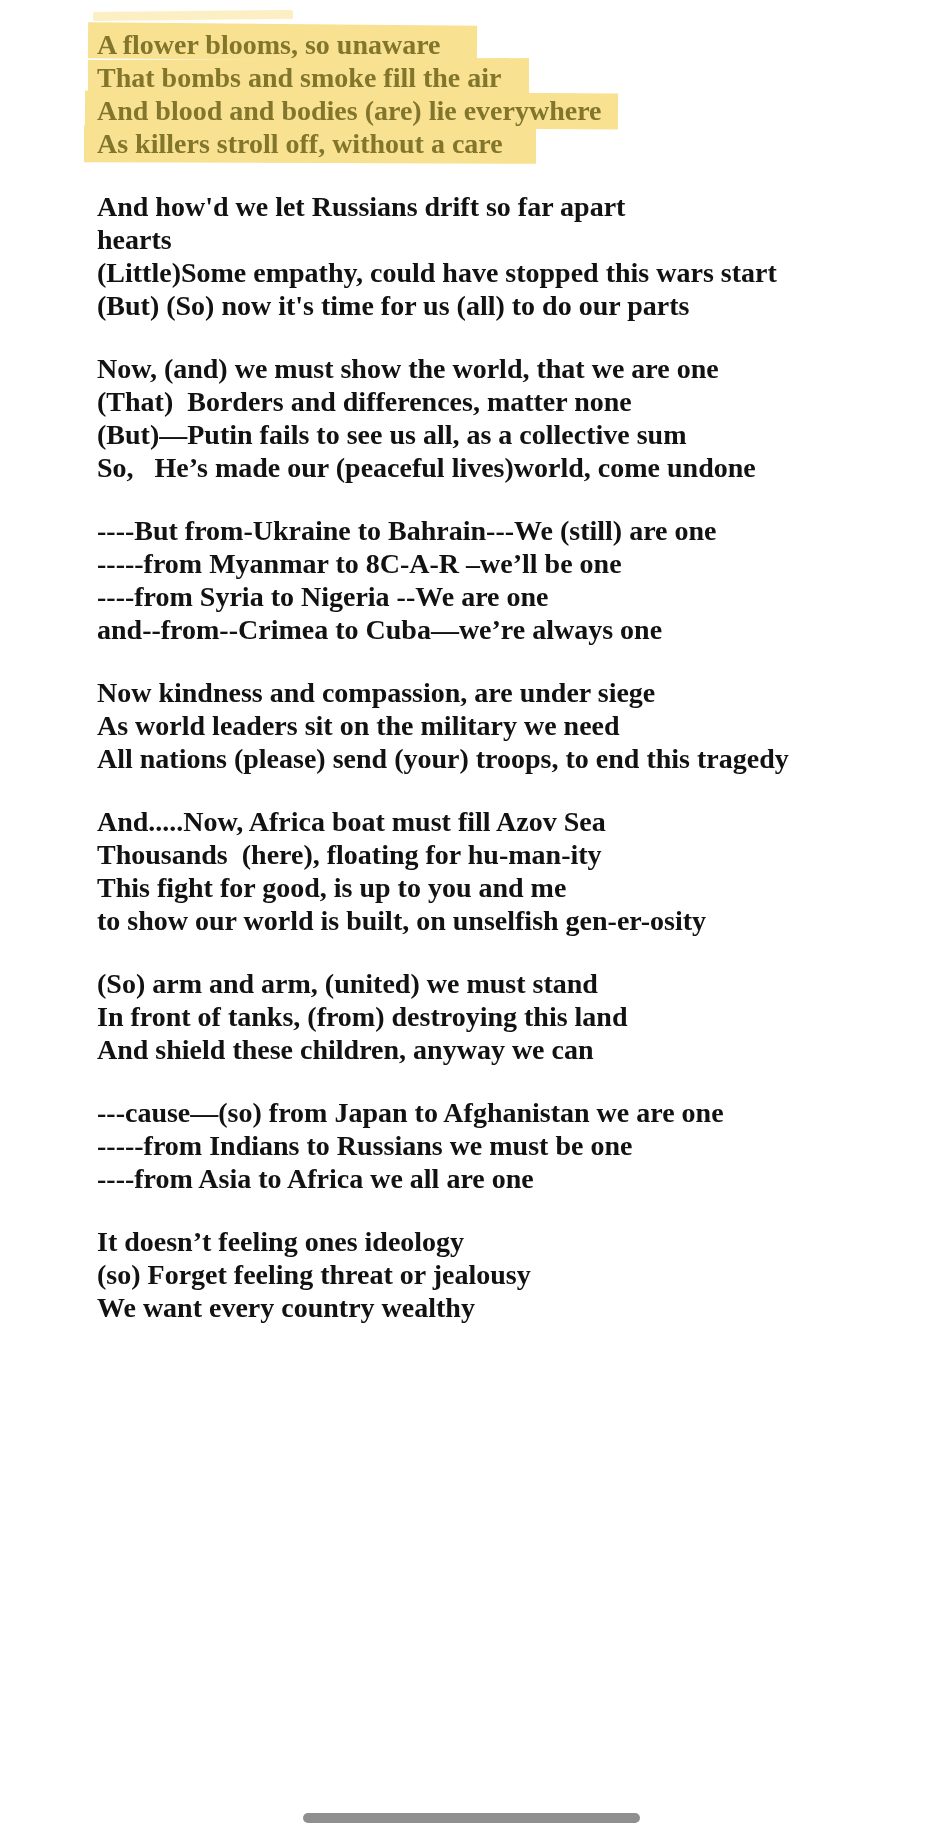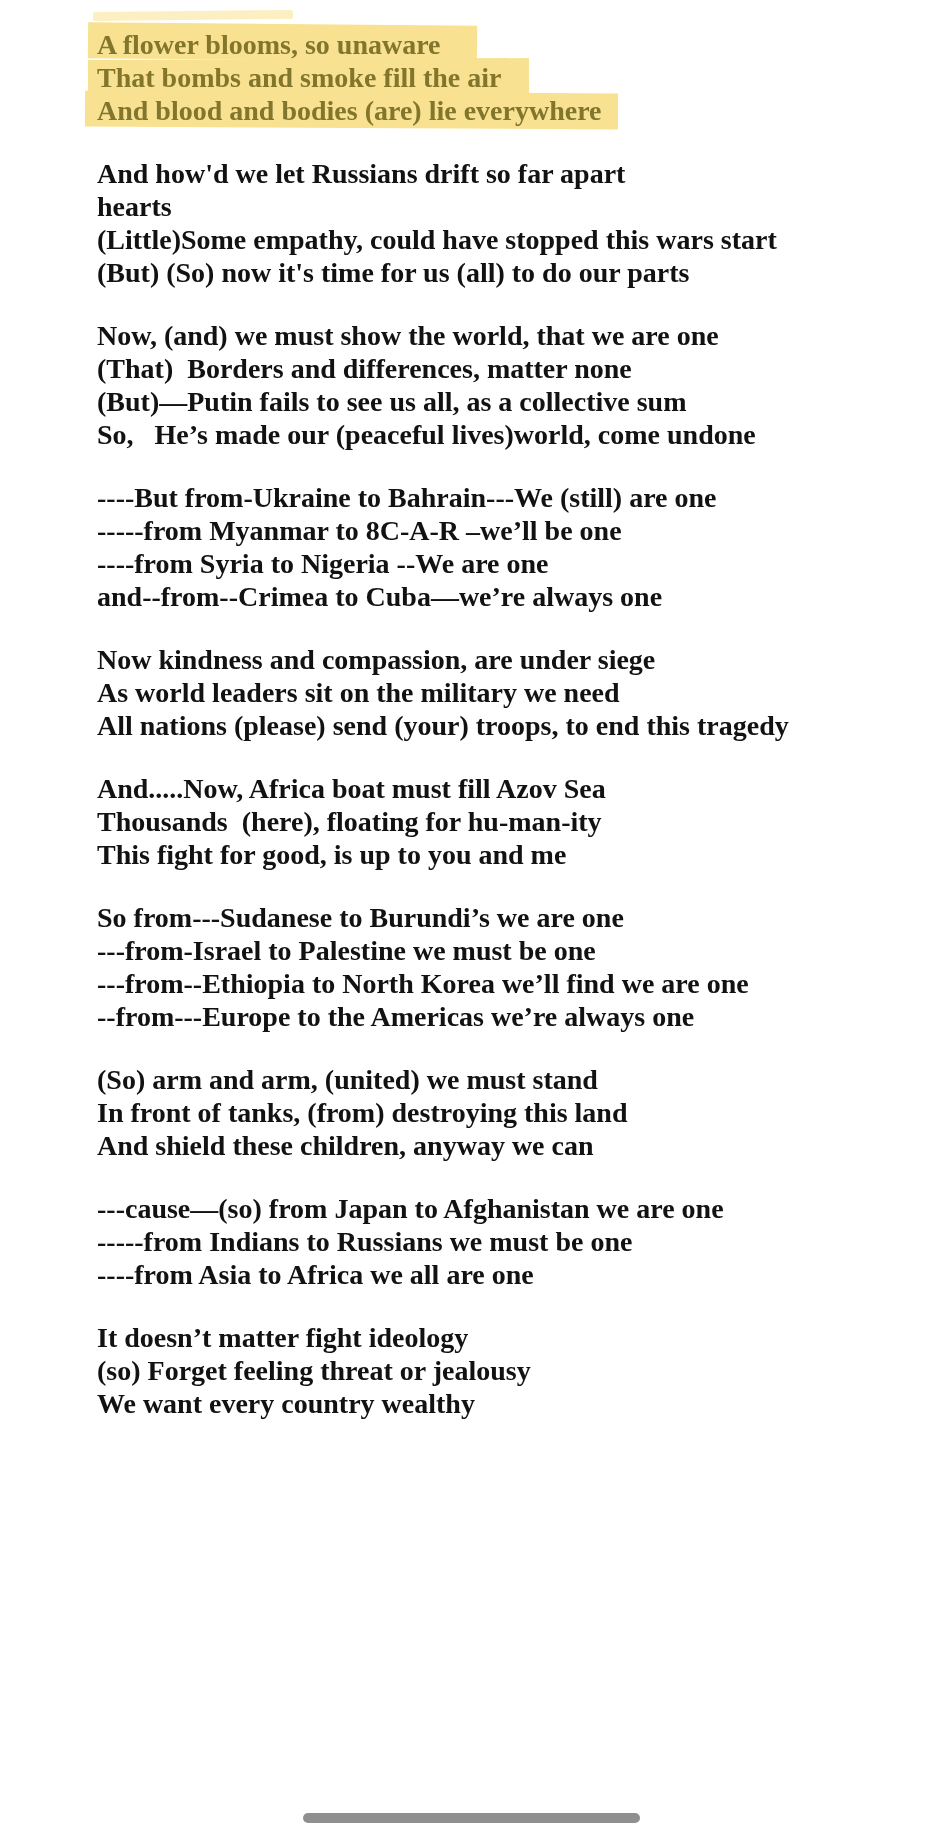--- a/index.html
+++ b/index.html
@@ -68,20 +68,21 @@
 </head>
 <body>
 
 <div class="page">
   <div class="stroke"></div>
   <main id="lyrics" class="content">
       <div class="stanza highlighted">
         <div class="line"><span class="hl-bg hl-bg-0"></span><span class="hl-text">A flower blooms, so unaware</span></div>
         <div class="line"><span class="hl-bg hl-bg-1"></span><span class="hl-text">That bombs and smoke fill the air</span></div>
         <div class="line"><span class="hl-bg hl-bg-2"></span><span class="hl-text">And blood and bodies (are) lie everywhere</span></div>
+        <div class="line"><span class="hl-bg hl-bg-3"></span><span class="hl-text">As killers stroll off, without a care</span></div>
       </div>
       <div class="stanza">
         <div class="line">And how'd we let Russians drift so far apart</div>
         <div class="line">hearts</div>
         <div class="line">(Little)Some empathy, could have stopped this wars start</div>
         <div class="line">(But) (So) now it's time for us (all) to do our parts</div>
       </div>
       <div class="stanza">
         <div class="line">Now, (and) we must show the world, that we are one</div>
         <div class="line">(That)  Borders and differences, matter none</div>
@@ -96,37 +97,32 @@
       </div>
       <div class="stanza">
         <div class="line">Now kindness and compassion, are under siege</div>
         <div class="line">As world leaders sit on the military we need</div>
         <div class="line">All nations (please) send (your) troops, to end this tragedy</div>
       </div>
       <div class="stanza">
         <div class="line">And.....Now, Africa boat must fill Azov Sea</div>
         <div class="line">Thousands  (here), floating for hu-man-ity</div>
         <div class="line">This fight for good, is up to you and me</div>
-      </div>
-      <div class="stanza">
-        <div class="line">So from---Sudanese to Burundi’s we are one</div>
-        <div class="line">---from-Israel to Palestine we must be one</div>
-        <div class="line">---from--Ethiopia to North Korea we’ll find we are one</div>
-        <div class="line">--from---Europe to the Americas we’re always one</div>
+        <div class="line">to show our world is built, on unselfish gen-er-osity</div>
       </div>
       <div class="stanza">
         <div class="line">(So) arm and arm, (united) we must stand</div>
         <div class="line">In front of tanks, (from) destroying this land</div>
         <div class="line">And shield these children, anyway we can</div>
       </div>
       <div class="stanza">
         <div class="line">---cause—(so) from Japan to Afghanistan we are one</div>
         <div class="line">-----from Indians to Russians we must be one</div>
         <div class="line">----from Asia to Africa we all are one</div>
       </div>
       <div class="stanza">
-        <div class="line">It doesn’t matter fight ideology</div>
+        <div class="line">It doesn’t feeling ones ideology</div>
         <div class="line">(so) Forget feeling threat or jealousy</div>
         <div class="line">We want every country wealthy</div>
       </div>
     </main>
   <div class="home-bar"></div>
 </div>
 
 </body></html>

